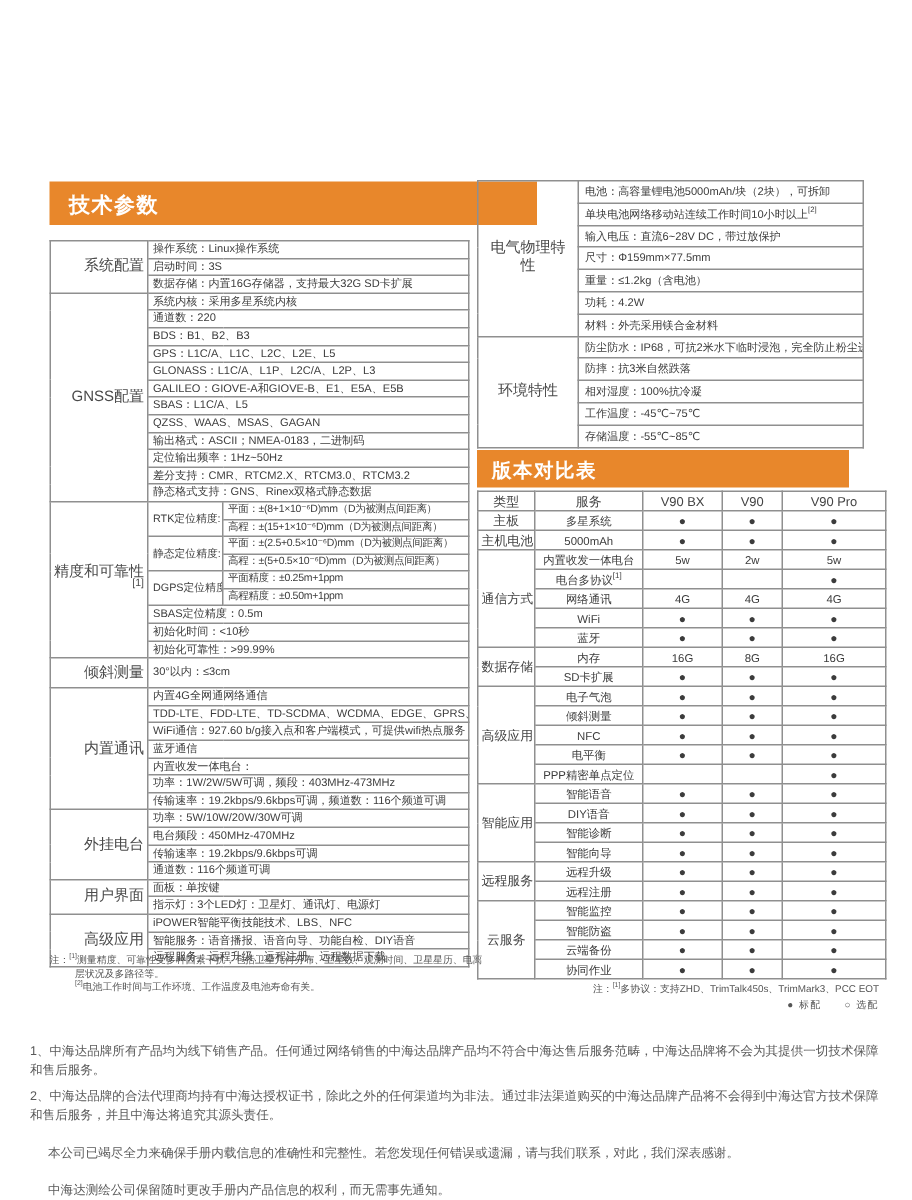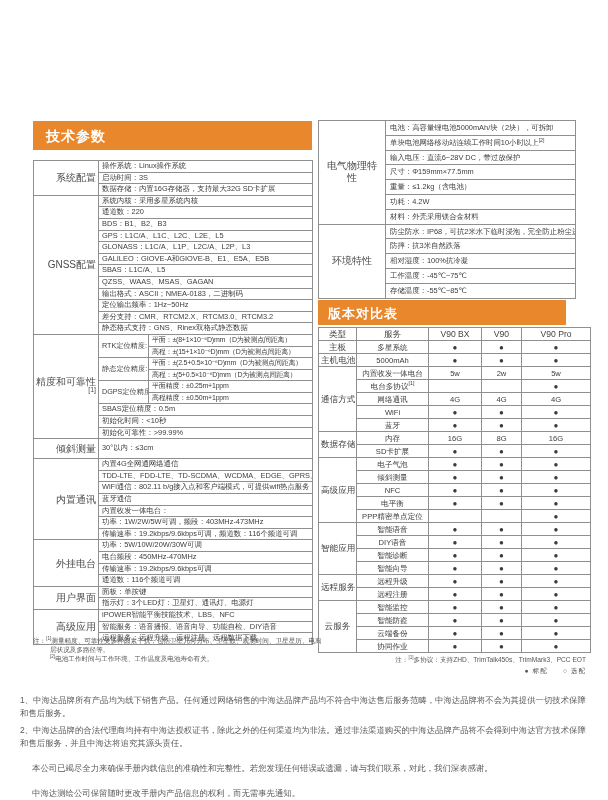--- a/index.html
+++ b/index.html
@@ -6,21 +6,21 @@
   body{
     width:608px;height:800px;background:#ffffff;position:relative;overflow:hidden;
     font-family:"Liberation Sans","DejaVu Sans",sans-serif;color:#3c3c3c;
     -webkit-font-smoothing:antialiased;
   }
   sup{font-size:70%;line-height:0;}
   .orange-bar{
     position:absolute;background:#E8872B;color:#ffffff;font-weight:bold;
     box-sizing:border-box;letter-spacing:1px;
   }
-  #tech-header{left:33px;top:121px;width:279px;height:29px;font-size:14px;padding:7px 0 0 13px;}
+  #tech-header{left:33px;top:121px;width:325px;height:29px;font-size:14px;padding:7px 0 0 13px;}
   #version-header{left:318px;top:300px;width:248px;height:25px;font-size:13px;padding:5px 0 0 10px;}
 
   table{border-collapse:collapse;table-layout:fixed;}
   td,th{border:1px solid #8f8f8f;vertical-align:middle;overflow:hidden;}
 
   
   #tech-table{position:absolute;left:33px;top:160px;width:279px;}
   #tech-table td{font-size:7.4px;line-height:8.6px;padding:1px 3px;white-space:nowrap;}
   #tech-table td.sec-label{font-size:10px;text-align:right;white-space:normal;line-height:11px;color:#4a4a4a;padding:4px 2px;}
   #tech-table td.sub-label{font-size:7.2px;margin-left:48px;}
@@ -144,21 +144,21 @@
         <td colspan="2">30°以内：≤3cm</td>
       </tr>
       <tr>
         <td class="sec-label" rowspan="7">内置通讯</td>
         <td colspan="2">内置4G全网通网络通信</td>
       </tr>
       <tr>
         <td colspan="2">TDD-LTE、FDD-LTE、TD-SCDMA、WCDMA、EDGE、GPRS、GSM</td>
       </tr>
       <tr>
-        <td colspan="2">WiFi通信：802.11 b/g接入点和客户端模式，可提供wifi热点服务</td>
+        <td colspan="2">WiFi通信：927.60 b/g接入点和客户端模式，可提供wifi热点服务</td>
       </tr>
       <tr>
         <td colspan="2">蓝牙通信</td>
       </tr>
       <tr>
         <td colspan="2">内置收发一体电台：</td>
       </tr>
       <tr>
         <td colspan="2">功率：1W/2W/5W可调，频段：403MHz-473MHz</td>
       </tr>

